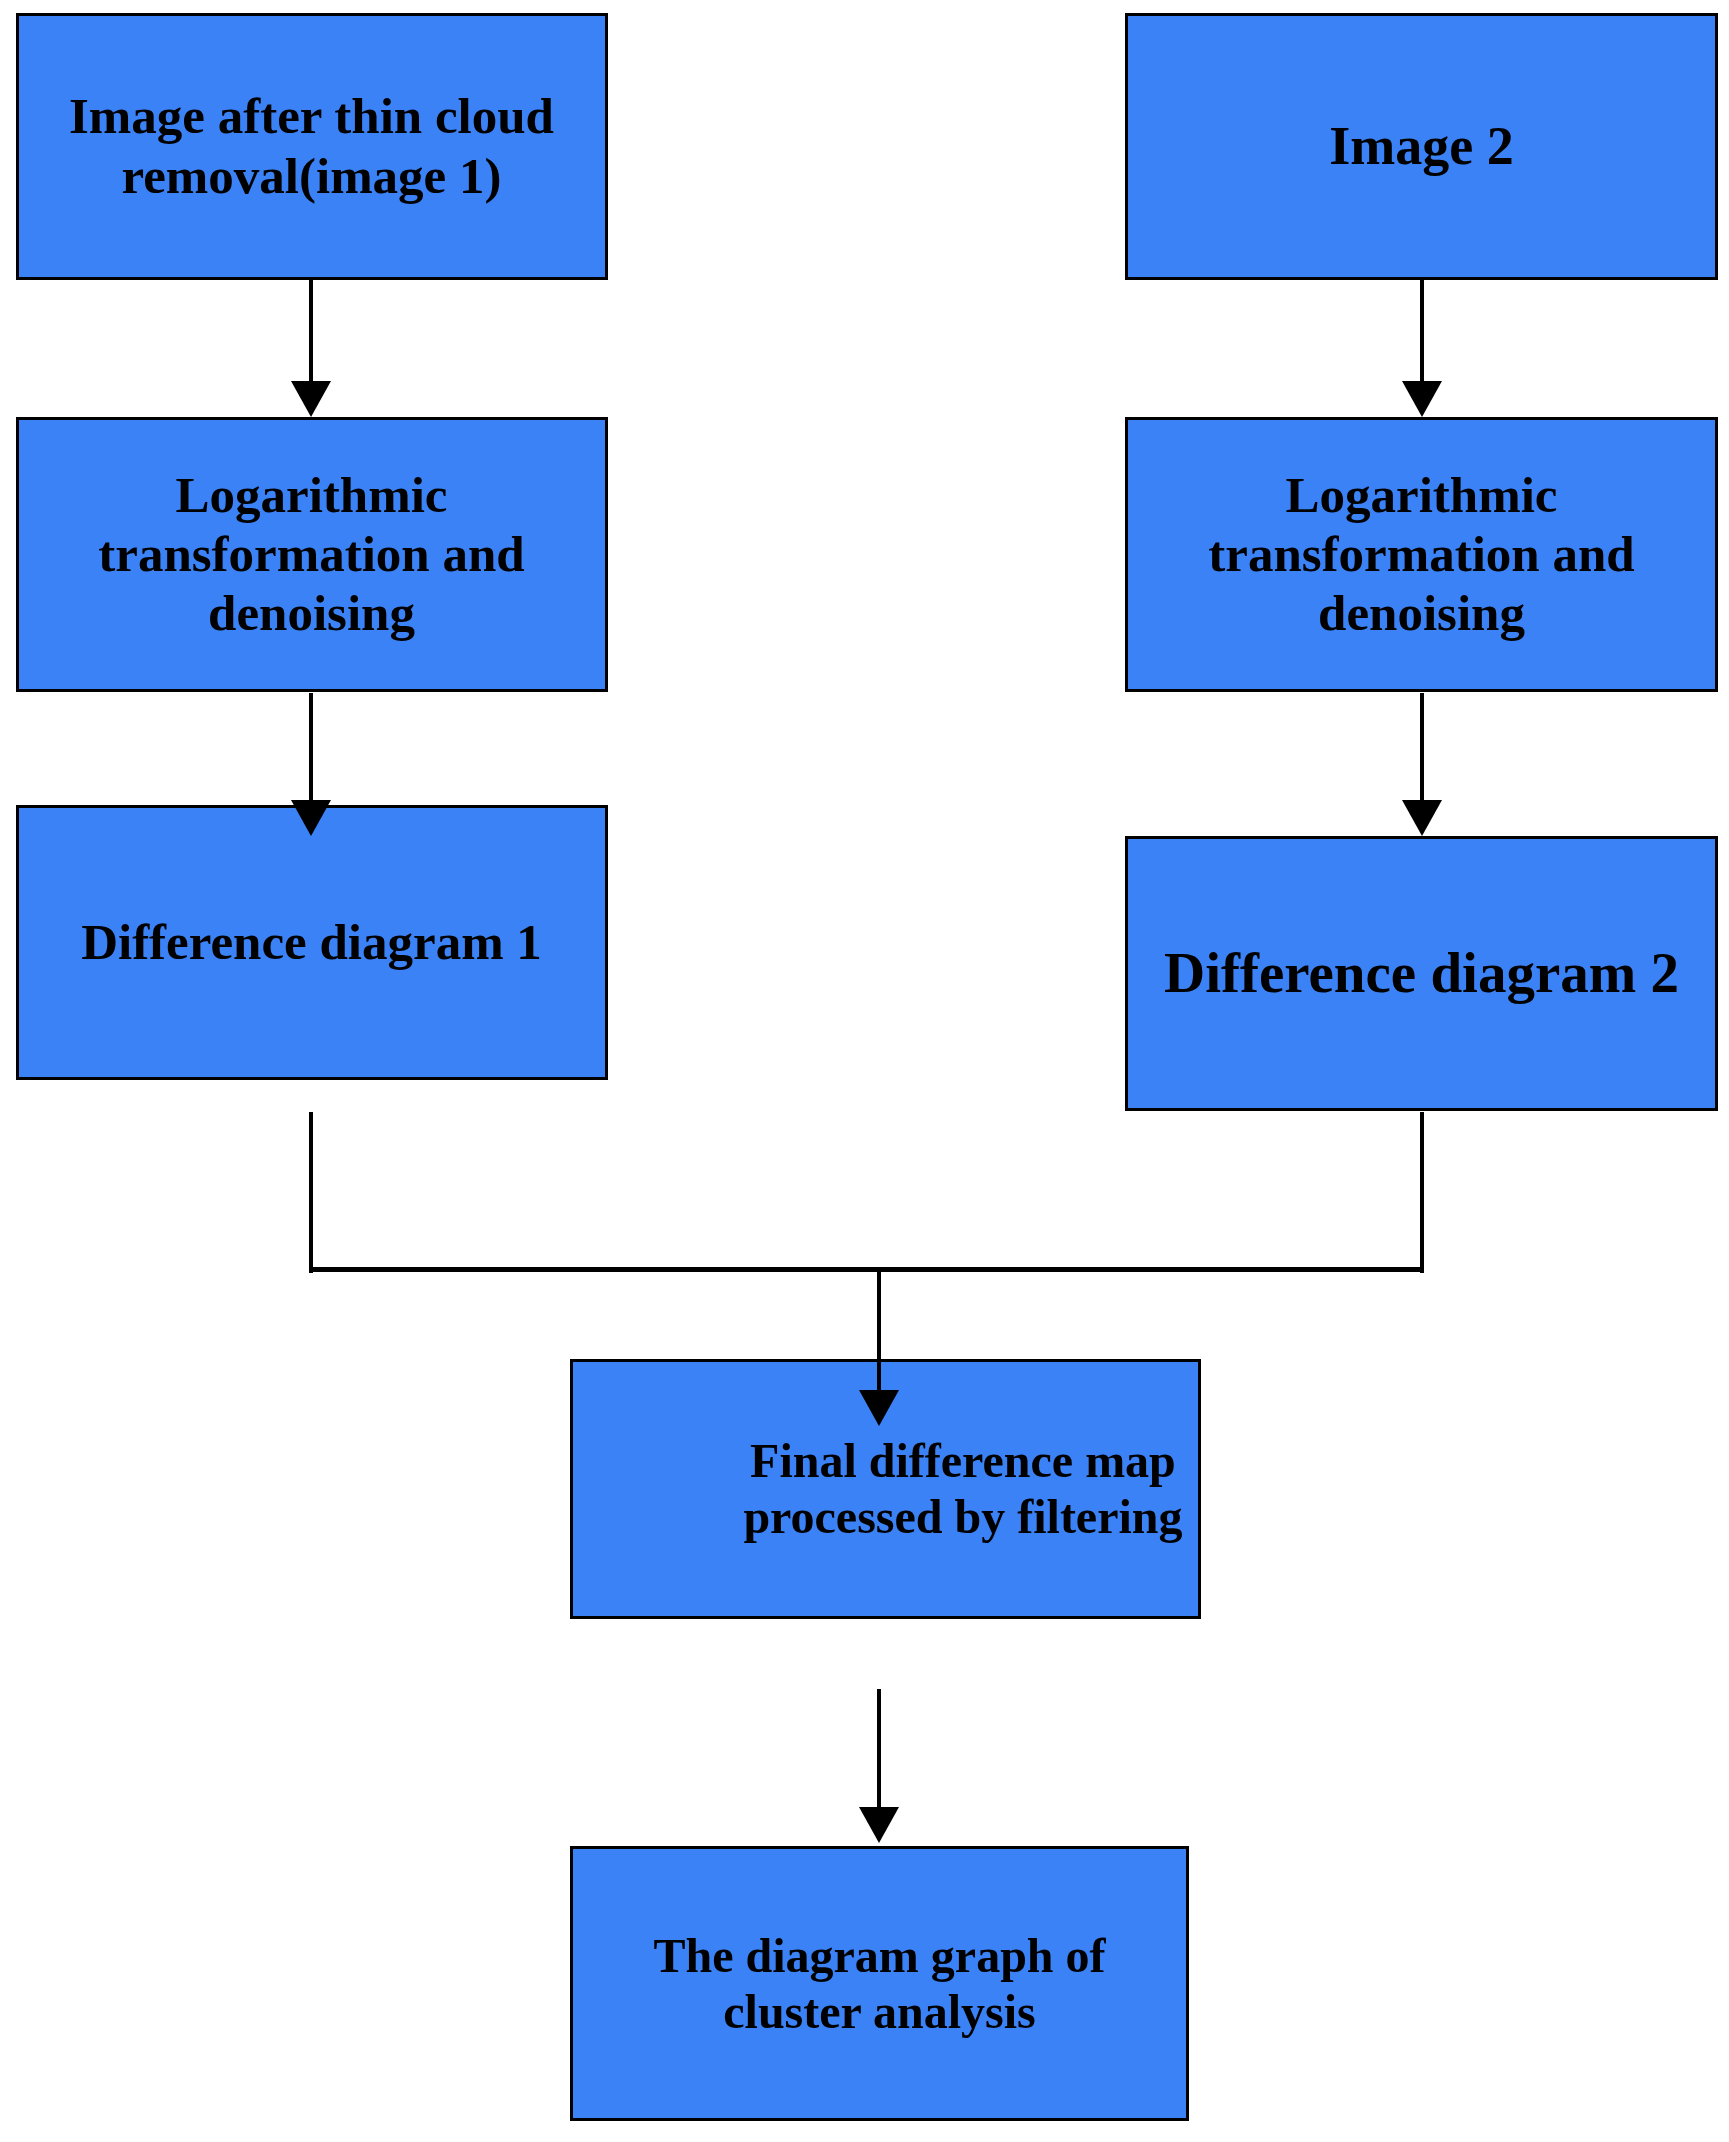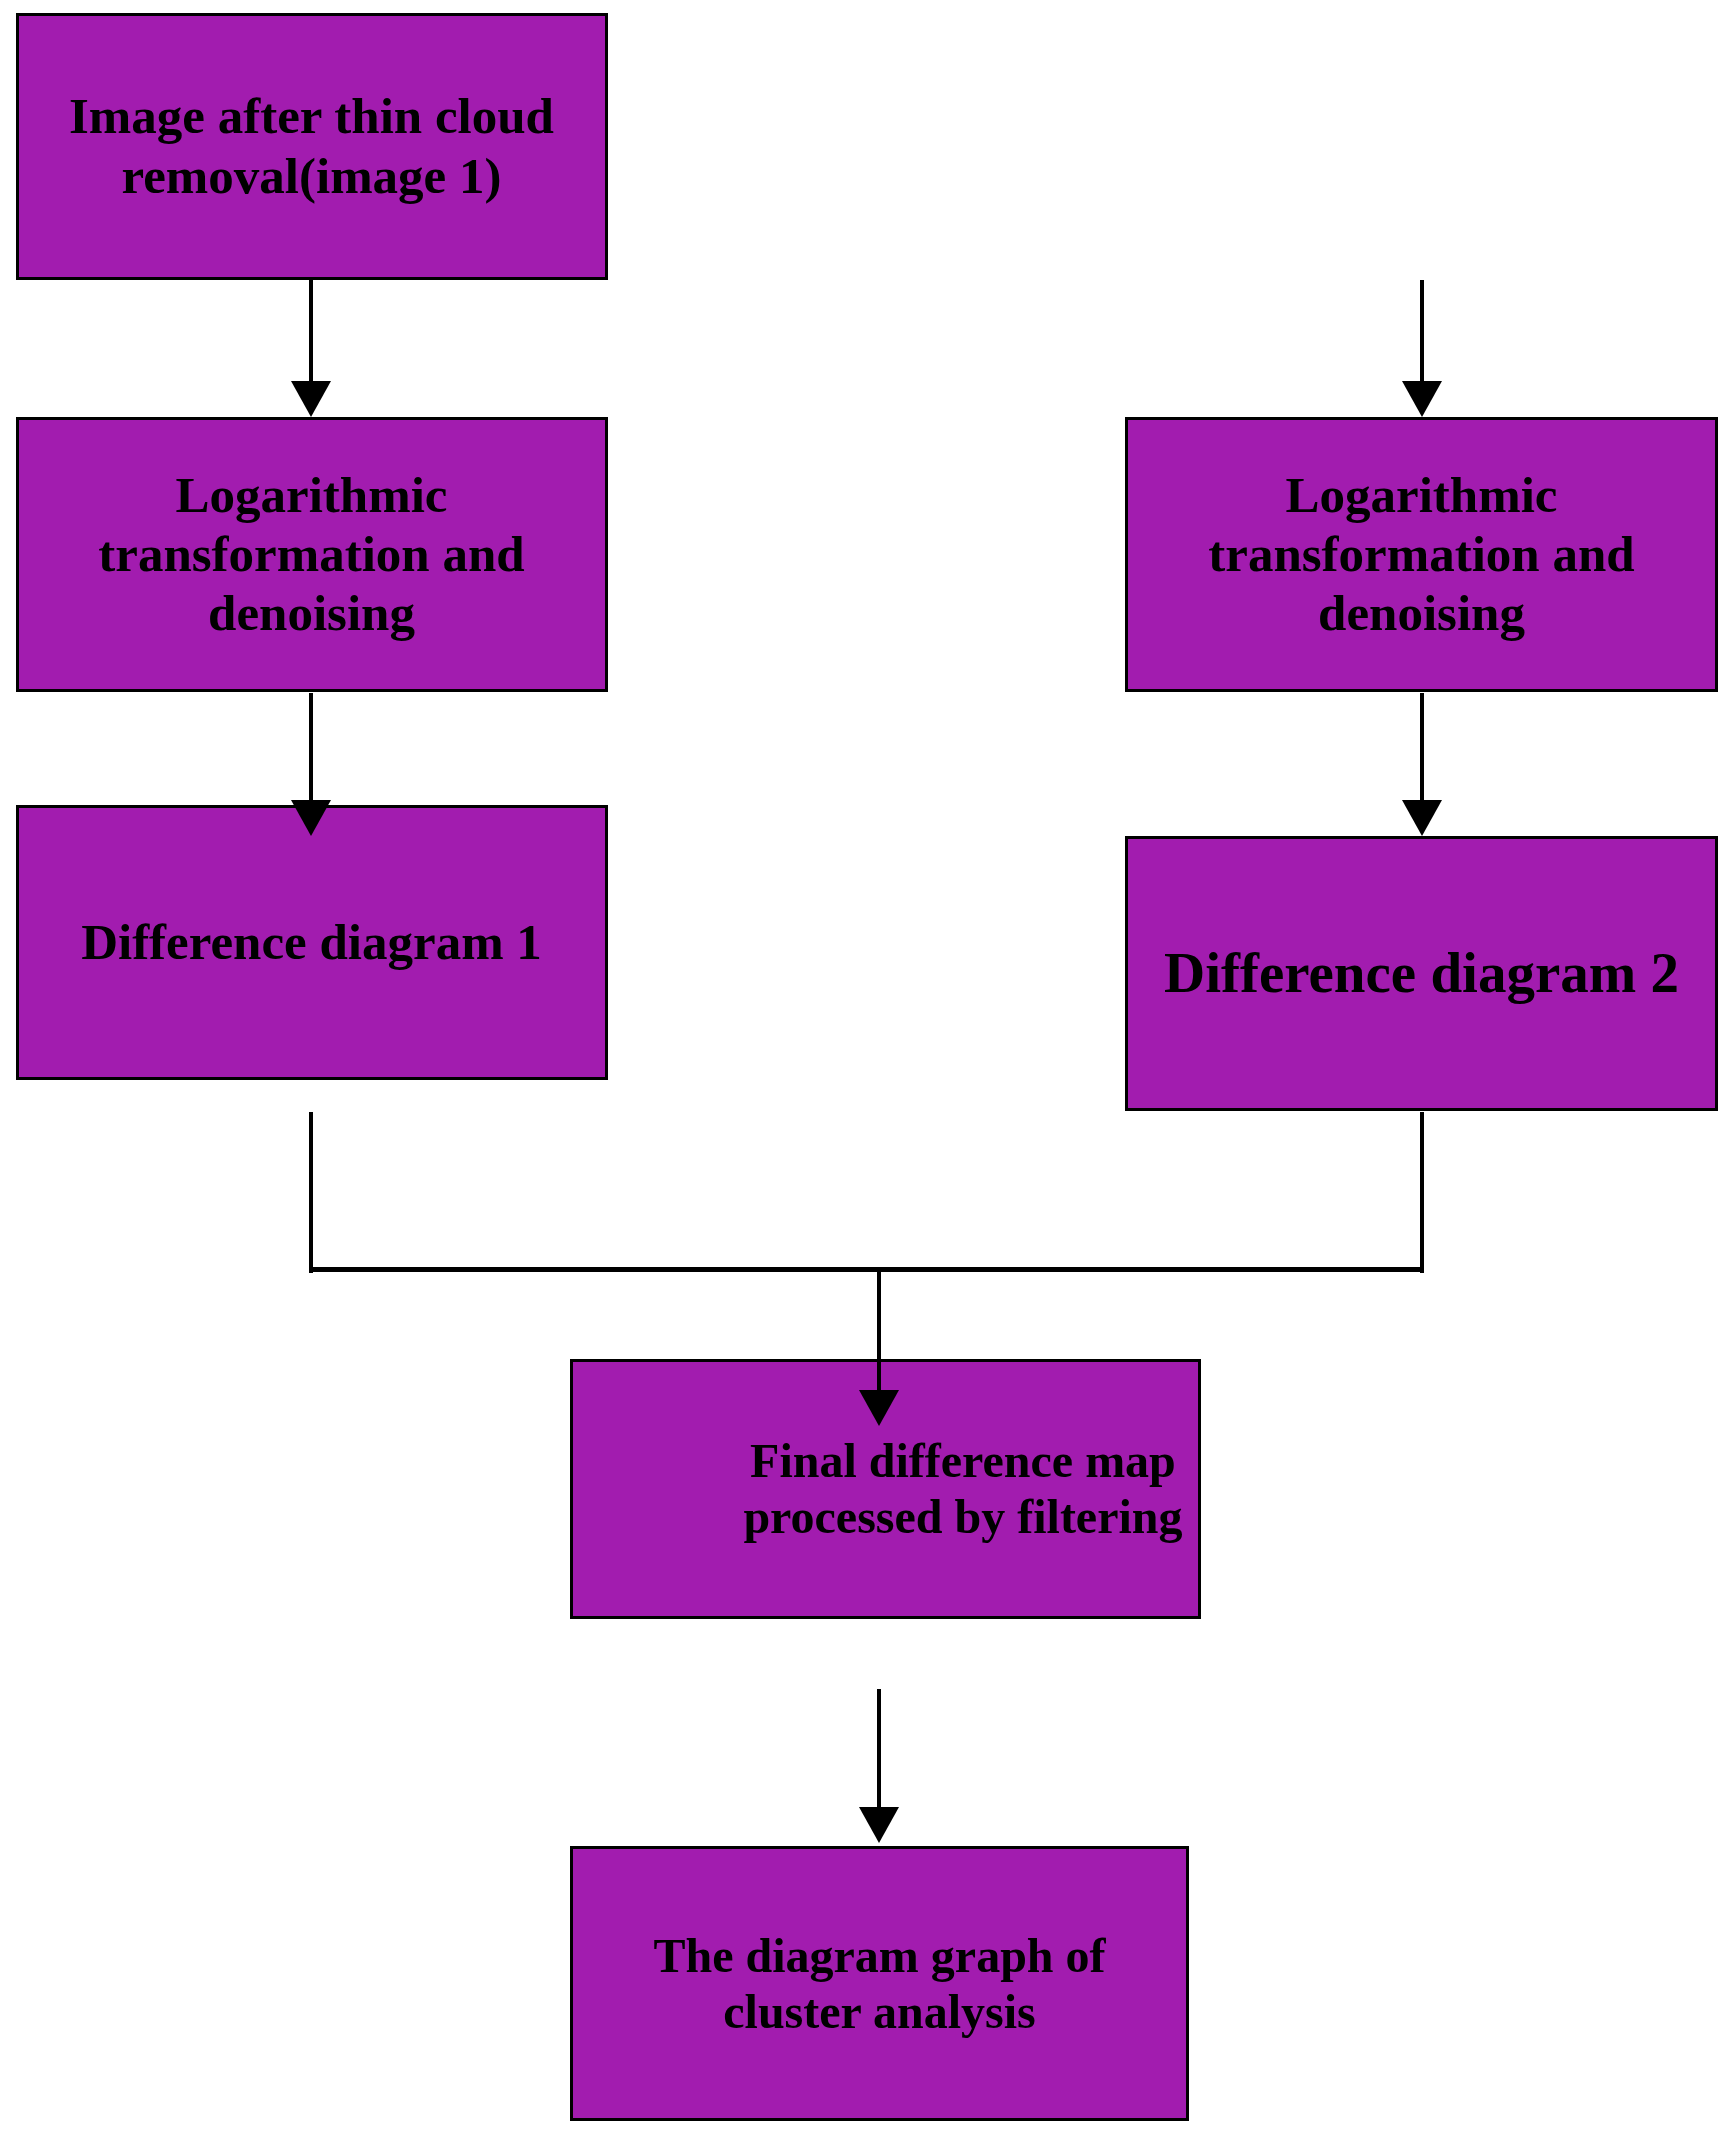--- a/index.html
+++ b/index.html
@@ -13,21 +13,21 @@
     width: 1729px;
     height: 2142px;
     background: #ffffff;
     overflow: hidden;
     font-family: "Liberation Serif", "DejaVu Serif", serif;
   }
   .node {
     position: absolute;
     box-sizing: border-box;
     border: 3.4px solid #000000;
-    background: #a21caf;
+    background: #3b82f6;
     display: flex;
     align-items: center;
     justify-content: center;
     text-align: center;
   }
   .node-label {
     font-family: "Liberation Serif", "DejaVu Serif", serif;
     font-weight: 700;
     color: #000000;
     line-height: 1.16;
@@ -91,20 +91,23 @@
 </head>
 <body>
 
 <div id="canvas">
 
   <div class="node" id="node-image1">
     <span class="node-label">Image after thin cloud
 removal(image 1)</span>
   </div>
 
+  <div class="node" id="node-image2">
+    <span class="node-label">Image 2</span>
+  </div>
 
   <div class="node" id="node-logtrans-1">
     <span class="node-label">Logarithmic
 transformation and
 denoising</span>
   </div>
 
   <div class="node" id="node-logtrans-2">
     <span class="node-label">Logarithmic
 transformation and

